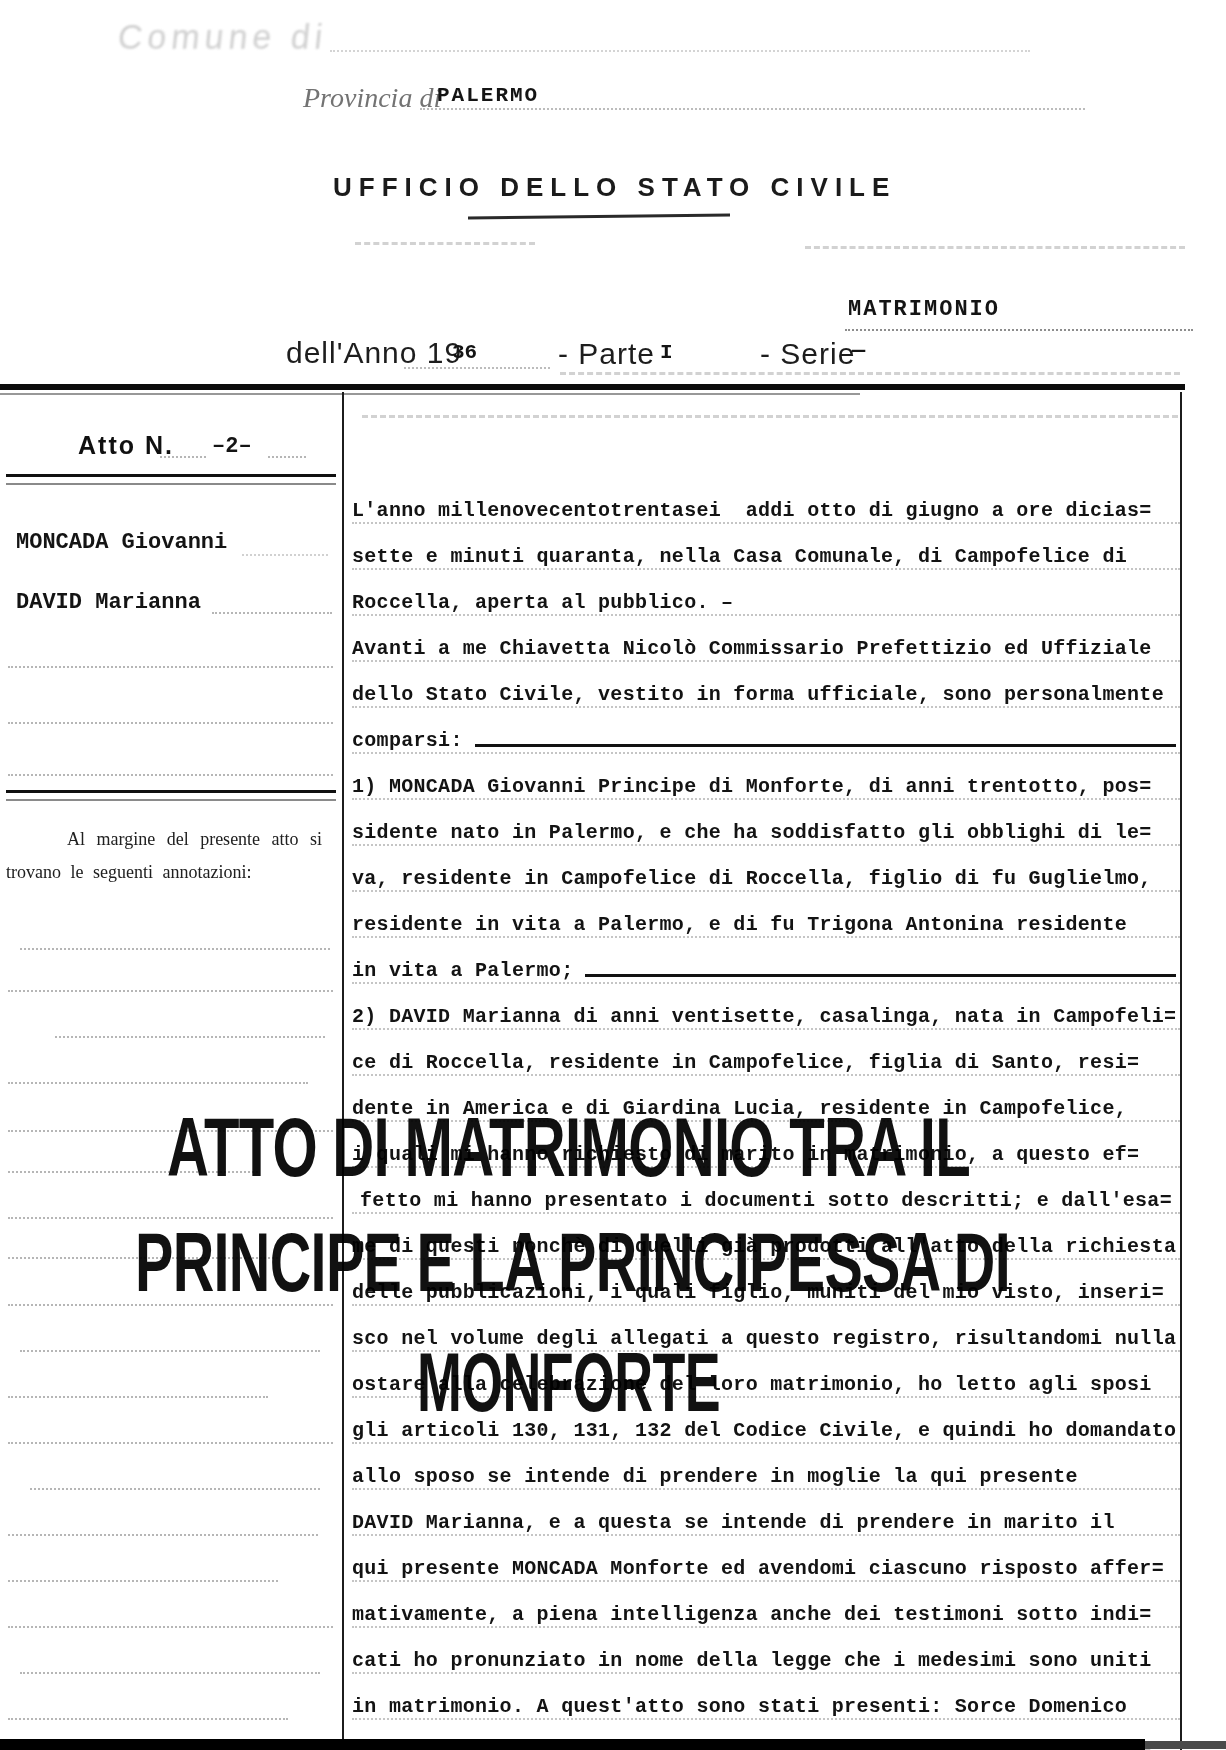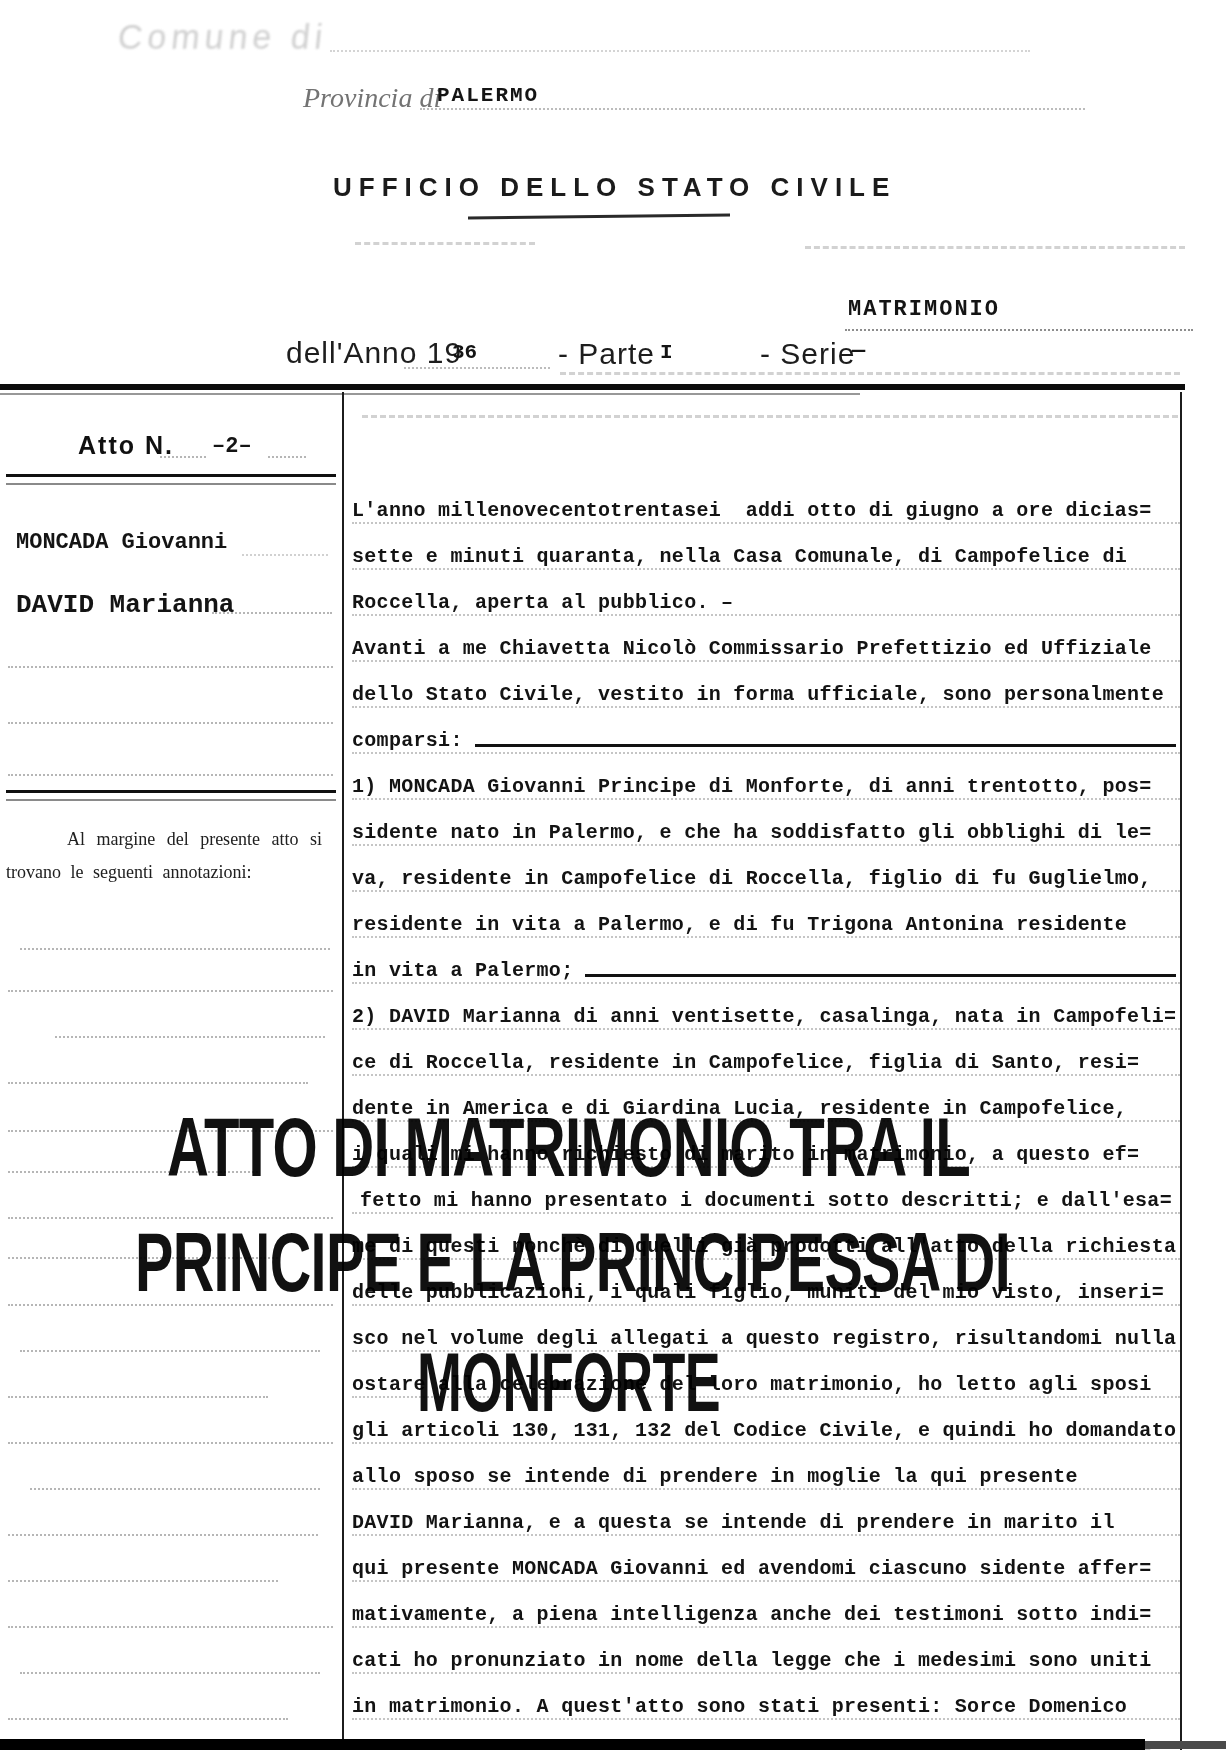--- a/index.html
+++ b/index.html
@@ -93,21 +93,21 @@
 
   <div class="abs atto-label" style="left:78px;top:431px;">Atto N.</div>
   <div class="abs mdot" style="left:160px;top:456px;width:46px;"></div>
   <div class="abs type" style="left:212px;top:434px;font-size:22px;">–2–</div>
   <div class="abs mdot" style="left:268px;top:456px;width:38px;"></div>
 
   <div class="abs double-rule" style="left:6px;top:474px;width:330px;"></div>
 
   <div class="abs type" style="left:16px;top:530px;font-size:22px;">MONCADA Giovanni</div>
   <div class="abs mdot" style="left:242px;top:554px;width:86px;opacity:.5;"></div>
-  <div class="abs type" style="left:16px;top:590px;font-size:26px;">DAVID Marianna</div>
+  <div class="abs type" style="left:16px;top:590px;font-size:22px;">DAVID Marianna</div>
   <div class="abs mdot" style="left:212px;top:612px;width:120px;"></div>
 
   <div id="margin-dotted-rows">
       <div class="abs mdot" style="left: 8px; top: 666px; width: 325px;"></div>
       <div class="abs mdot" style="left: 8px; top: 722px; width: 325px;"></div>
       <div class="abs mdot" style="left: 8px; top: 774px; width: 325px;"></div>
       <div class="abs mdot" style="left: 20px; top: 948px; width: 310px;"></div>
       <div class="abs mdot" style="left: 8px; top: 990px; width: 325px;"></div>
       <div class="abs mdot" style="left: 55px; top: 1036px; width: 270px;"></div>
       <div class="abs mdot" style="left: 8px; top: 1082px; width: 300px;"></div>
@@ -199,21 +199,21 @@
       <div class="bodyline" style="top: 1406px;">
         <span class="txt">gli articoli 130, 131, 132 del Codice Civile, e quindi ho domandato</span>
       </div>
       <div class="bodyline" style="top: 1452px;">
         <span class="txt">allo sposo se intende di prendere in moglie la qui presente</span>
       </div>
       <div class="bodyline" style="top: 1498px;">
         <span class="txt">DAVID Marianna, e a questa se intende di prendere in marito il</span>
       </div>
       <div class="bodyline" style="top: 1544px;">
-        <span class="txt">qui presente MONCADA Giovanni ed avendomi ciascuno sidente affer=</span>
+        <span class="txt">qui presente MONCADA Monforte ed avendomi ciascuno risposto affer=</span>
       </div>
       <div class="bodyline" style="top: 1590px;">
         <span class="txt">mativamente, a piena intelligenza anche dei testimoni sotto indi=</span>
       </div>
       <div class="bodyline" style="top: 1636px;">
         <span class="txt">cati ho pronunziato in nome della legge che i medesimi sono uniti</span>
       </div>
       <div class="bodyline" style="top: 1682px;">
         <span class="txt">in matrimonio. A quest'atto sono stati presenti: Sorce Domenico</span>
       </div>

